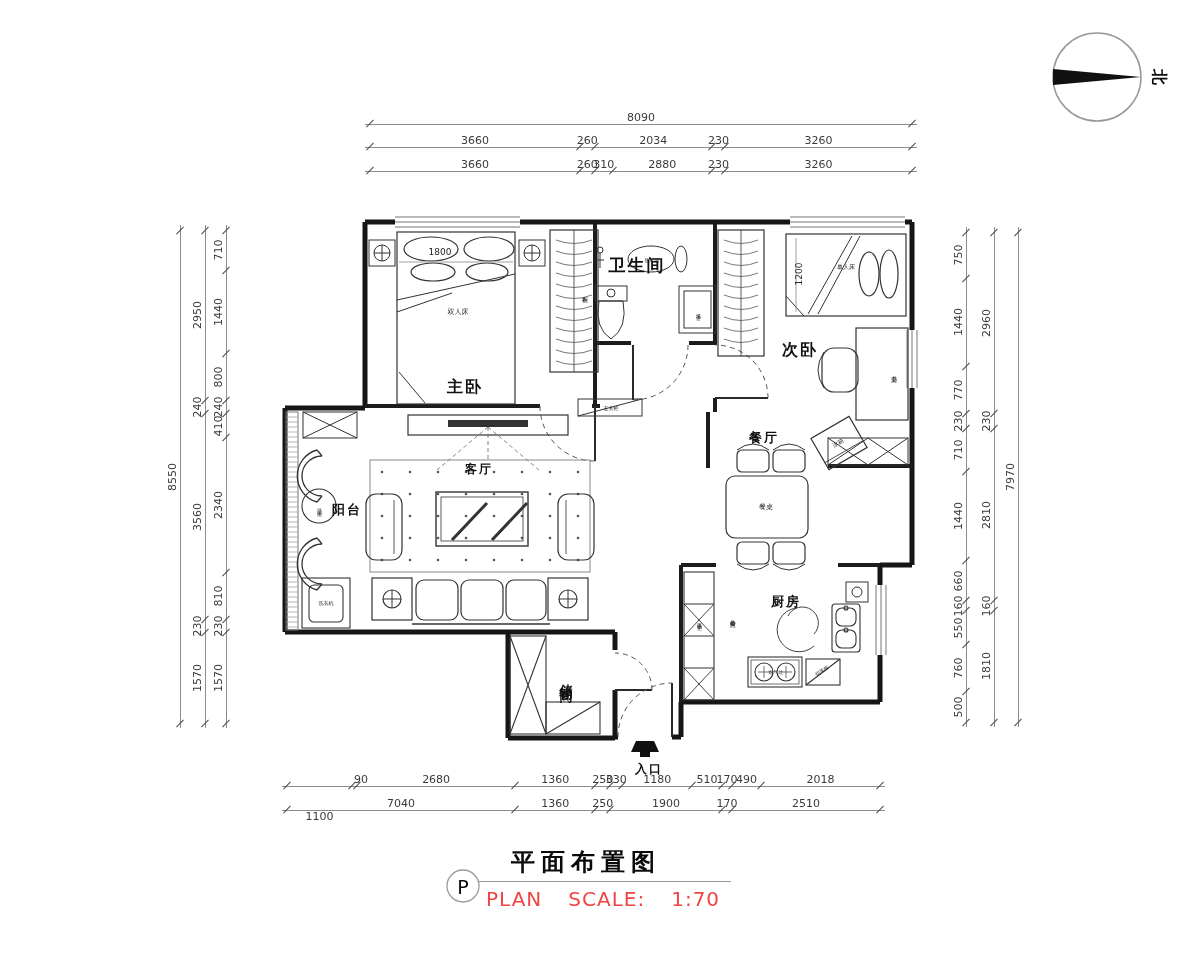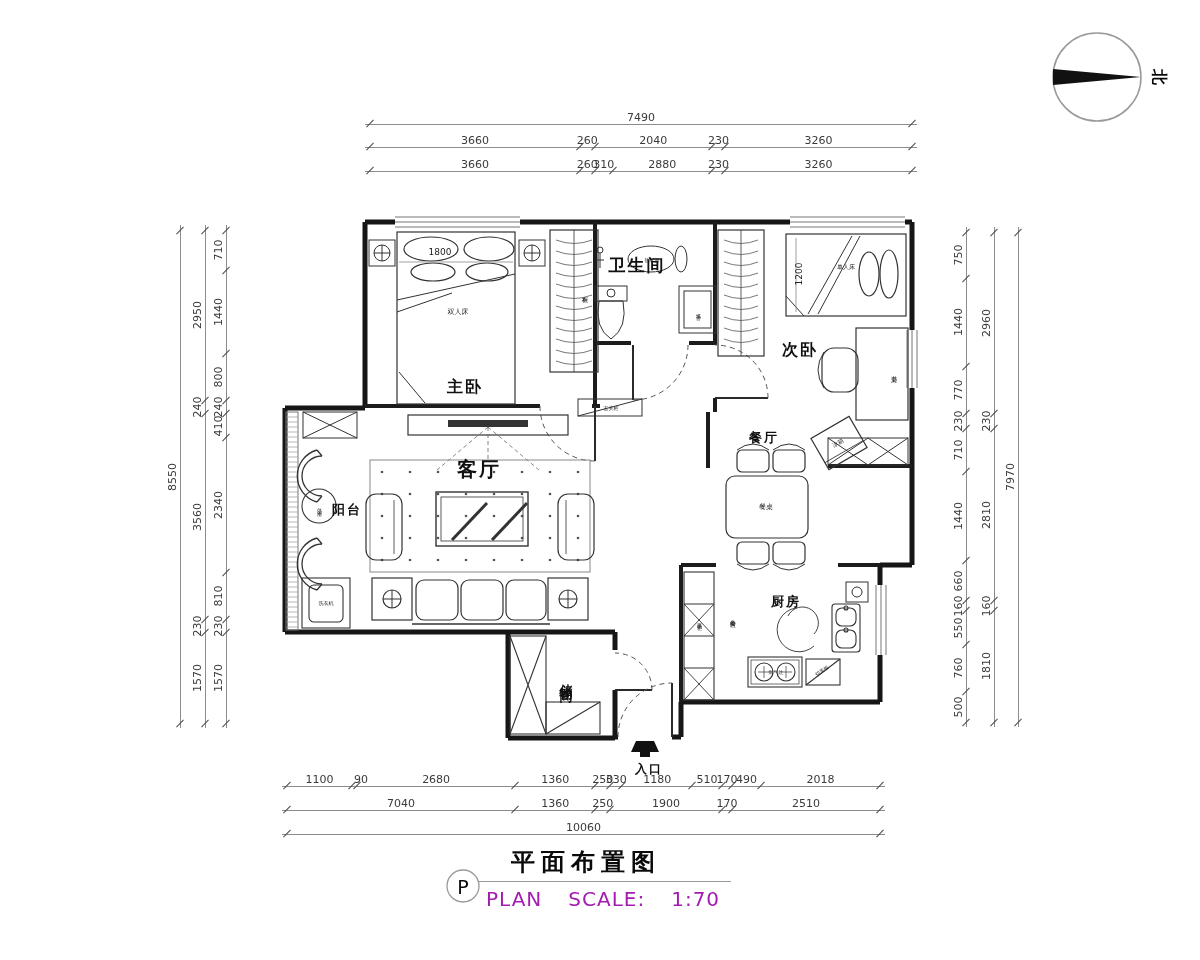--- a/index.html
+++ b/index.html
@@ -19,21 +19,21 @@
   
   .room-label{position:absolute;transform:translate(-50%,-50%);font-weight:bold;color:#101010;
               white-space:nowrap;line-height:1;letter-spacing:2px;}
   .v-text{writing-mode:vertical-rl;letter-spacing:3px;}
   .f-label{position:absolute;transform:translate(-50%,-50%);color:#222;white-space:nowrap;line-height:1;}
   .fv-text{writing-mode:vertical-rl;letter-spacing:1px;}
   
   .title-cn{position:absolute;transform:translate(-50%,-50%);font-size:24px;font-weight:bold;
             letter-spacing:6px;color:#0a0a0a;}
   .title-line{position:absolute;height:1px;background:#9a9a9a;}
-  .title-en{position:absolute;font-size:20px;color:#a21caf;letter-spacing:1px;text-align:center;}
+  .title-en{position:absolute;font-size:20px;color:#ef4444;letter-spacing:1px;text-align:center;}
   .title-en span{margin-right:26px;}
   .p-letter{position:absolute;transform:translate(-50%,-50%);font-size:19px;color:#0a0a0a;}
   .north-label{position:absolute;transform:translate(-50%,-50%) rotate(90deg);font-size:16px;font-weight:bold;color:#0a0a0a;}
 </style>
 </head>
 <body>
 
 <div id="stage">
 
   <svg id="plan-svg" width="1200" height="960" viewBox="0 0 1200 960">
@@ -347,30 +347,30 @@
       <circle cx="1097" cy="77" r="44" fill="none" stroke="#999" stroke-width="1.5"></circle>
       <polygon points="1053,69 1141,77 1053,85" fill="#111"></polygon>
     </g>
 
     <circle cx="463" cy="886" r="16" fill="none" stroke="#999" stroke-width="1.3"></circle>
   </svg>
 
   <div class="chain h" style="left:370px;top:110px;width:542px;height:20px">
       <span class="tick" style="left: -5px;"></span>
       <span class="tick" style="left: 537px;"></span>
-      <span class="dim-label" style="left: 271px;">7490</span>
+      <span class="dim-label" style="left: 271px;">8090</span>
     </div>
   <div class="chain h" style="left:370px;top:133px;width:542px;height:20px">
       <span class="tick" style="left: -5px;"></span>
       <span class="tick" style="left: 204.917px;"></span>
       <span class="dim-label" style="left: 104.959px;">3660</span>
       <span class="tick" style="left: 219.83px;"></span>
       <span class="dim-label" style="left: 217.374px;">260</span>
       <span class="tick" style="left: 336.833px;"></span>
-      <span class="dim-label" style="left: 283.331px;">2040</span>
+      <span class="dim-label" style="left: 283.331px;">2034</span>
       <span class="tick" style="left: 350.024px;"></span>
       <span class="dim-label" style="left: 348.429px;">230</span>
       <span class="tick" style="left: 537px;"></span>
       <span class="dim-label" style="left: 448.512px;">3260</span>
     </div>
   <div class="chain h" style="left:370px;top:157px;width:542px;height:20px">
       <span class="tick" style="left: -5px;"></span>
       <span class="tick" style="left: 204.917px;"></span>
       <span class="dim-label" style="left: 104.959px;">3660</span>
       <span class="tick" style="left: 219.83px;"></span>
@@ -381,21 +381,21 @@
       <span class="dim-label" style="left: 292.221px;">2880</span>
       <span class="tick" style="left: 350.024px;"></span>
       <span class="dim-label" style="left: 348.429px;">230</span>
       <span class="tick" style="left: 537px;"></span>
       <span class="dim-label" style="left: 448.512px;">3260</span>
     </div>
 
   <div class="chain h" style="left:287px;top:772px;width:593px;height:20px">
       <span class="tick" style="left: -5px;"></span>
       <span class="tick" style="left: 59.841px;"></span>
-      <span class="dim-label" style="left: 32.4205px;">1100</span>
+      <span class="dim-label" style="left: 32.4205px; margin-top: 37px;">1100</span>
       <span class="tick" style="left: 65.1461px;"></span>
       <span class="dim-label" style="left: 74px;">90</span>
       <span class="tick" style="left: 223.122px;"></span>
       <span class="dim-label" style="left: 149.134px;">2680</span>
       <span class="tick" style="left: 303.289px;"></span>
       <span class="dim-label" style="left: 268.206px;">1360</span>
       <span class="tick" style="left: 318.026px;"></span>
       <span class="dim-label" style="left: 315.658px;">250</span>
       <span class="tick" style="left: 330.405px;"></span>
       <span class="dim-label" style="left: 329.215px;">330</span>
@@ -417,25 +417,20 @@
       <span class="tick" style="left: 303.289px;"></span>
       <span class="dim-label" style="left: 268.206px;">1360</span>
       <span class="tick" style="left: 318.026px;"></span>
       <span class="dim-label" style="left: 315.658px;">250</span>
       <span class="tick" style="left: 430.024px;"></span>
       <span class="dim-label" style="left: 379.025px;">1900</span>
       <span class="tick" style="left: 440.045px;"></span>
       <span class="dim-label" style="left: 440.034px;">170</span>
       <span class="tick" style="left: 588px;"></span>
       <span class="dim-label" style="left: 519.022px;">2510</span>
-    </div>
-  <div class="chain h" style="left:287px;top:820px;width:593px;height:20px">
-      <span class="tick" style="left: -5px;"></span>
-      <span class="tick" style="left: 588px;"></span>
-      <span class="dim-label" style="left: 296.5px;">10060</span>
     </div>
 
   <div class="chain v" style="left:166px;top:230px;height:493px;width:20px">
       <span class="tick" style="top: -0.5px;"></span>
       <span class="tick" style="top: 492.5px;"></span>
       <span class="dim-label" style="top: 246.5px;">8550</span>
     </div>
   <div class="chain v" style="left:191px;top:230px;height:493px;width:20px">
       <span class="tick" style="top: -0.5px;"></span>
       <span class="tick" style="top: 169.599px;"></span>
@@ -512,21 +507,21 @@
   <div class="chain v" style="left:1004px;top:232px;height:490px;width:20px">
       <span class="tick" style="top: -0.5px;"></span>
       <span class="tick" style="top: 489.5px;"></span>
       <span class="dim-label" style="top: 245px;">7970</span>
     </div>
 
   <div class="room-label" style="left:465px;top:387px;font-size:16px">主卧</div>
   <div class="room-label" style="left:637px;top:265px;font-size:17px">卫生间</div>
   <div class="room-label" style="left:800px;top:350px;font-size:16px">次卧</div>
   <div class="room-label" style="left:764px;top:437px;font-size:13px">餐厅</div>
-  <div class="room-label" style="left:479px;top:469px;font-size:20px">客厅</div>
+  <div class="room-label" style="left:479px;top:469px;font-size:12px">客厅</div>
   <div class="room-label" style="left:347px;top:509px;font-size:13px">阳台</div>
   <div class="room-label" style="left:786px;top:601px;font-size:13px">厨房</div>
   <div class="room-label v-text" style="left:566px;top:678px;font-size:13px">储物间</div>
   <div class="room-label" style="left:649px;top:769px;font-size:12px">入口</div>
 
   <div class="f-label" style="left:440px;top:252px;font-size:9px">1800</div>
   <div class="f-label" style="left:458px;top:312px;font-size:7px">双人床</div>
   <div class="f-label fv-text" style="left:585px;top:292px;font-size:6px">衣柜</div>
   <div class="f-label" style="left:799px;top:274px;font-size:9px;transform:translate(-50%,-50%) rotate(-90deg)">1200</div>
   <div class="f-label" style="left:846px;top:267px;font-size:6px">单人床</div>

